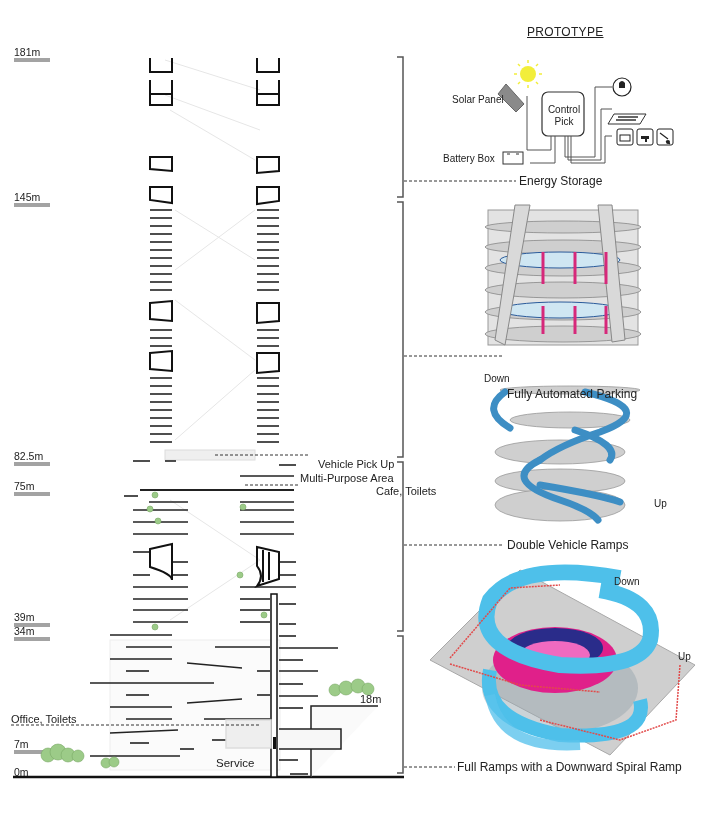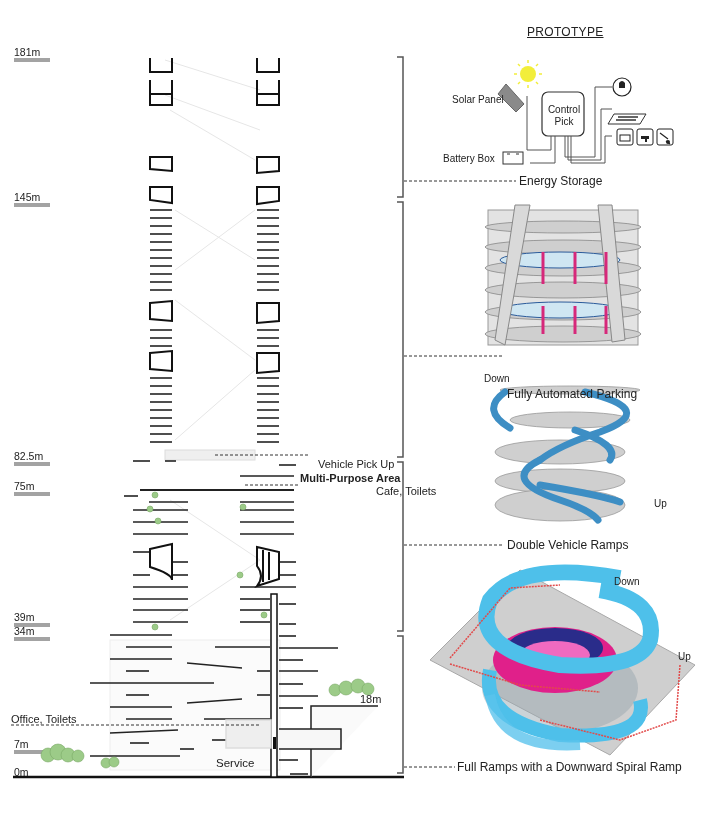--- a/index.html
+++ b/index.html
@@ -331,21 +331,21 @@
     <path d="M490 695 Q500 750 580 745" fill="none" stroke="#5bc3ec" stroke-width="10" opacity="0.8"></path>
     <g fill="none" stroke="#e24a4a" stroke-width="1.5" stroke-dasharray="2,1">
       <path d="M450 658 L510 588 L560 585"></path>
       <path d="M450 664 L520 685 L600 692"></path>
       <path d="M680 665 L676 720 L620 740 L540 720"></path>
     </g>
   </g>
 </svg>
 
 <div class="lbl" style="left:318px; top:442px;margin-top:16px;">Vehicle Pick Up</div>
-<div class="lbl" style="left:300px; top:472px;font-weight:bold;">Multi-Purpose Area</div>
+<div class="lbl" style="left:300px; top:472px;">Multi-Purpose Area</div>
 <div class="lbl" style="left:332px; top:485px;margin-left:44px;">Cafe, Toilets</div>
 <div class="lbl" style="left:11px; top:713px;">Office, Toilets</div>
 <div class="lbl" style="left:216px; top:757px; font-size:11.5px;">Service</div>
 <div class="lbl" style="left:360px; top:693px;text-align:right;">18m</div>
 
 <div class="lbl" style="left:452px; top:93px; font-size:10px;">Solar Panel</div>
 <div class="lbl" style="left:546px; top:103px; font-size:10px; text-align:center; width:36px;">Control</div>
 <div class="lbl" style="left:546px; top:115px; font-size:10px; text-align:center; width:36px;">Pick</div>
 <div class="lbl" style="left:443px; top:152px; font-size:10px;">Battery Box</div>
 

